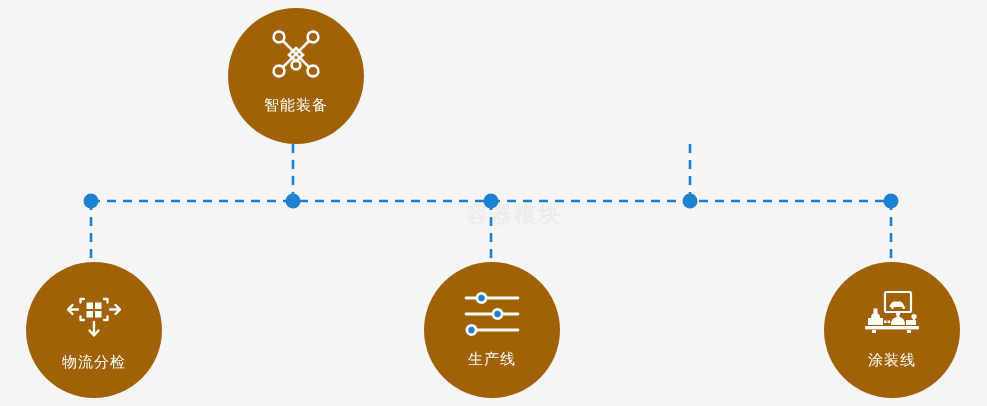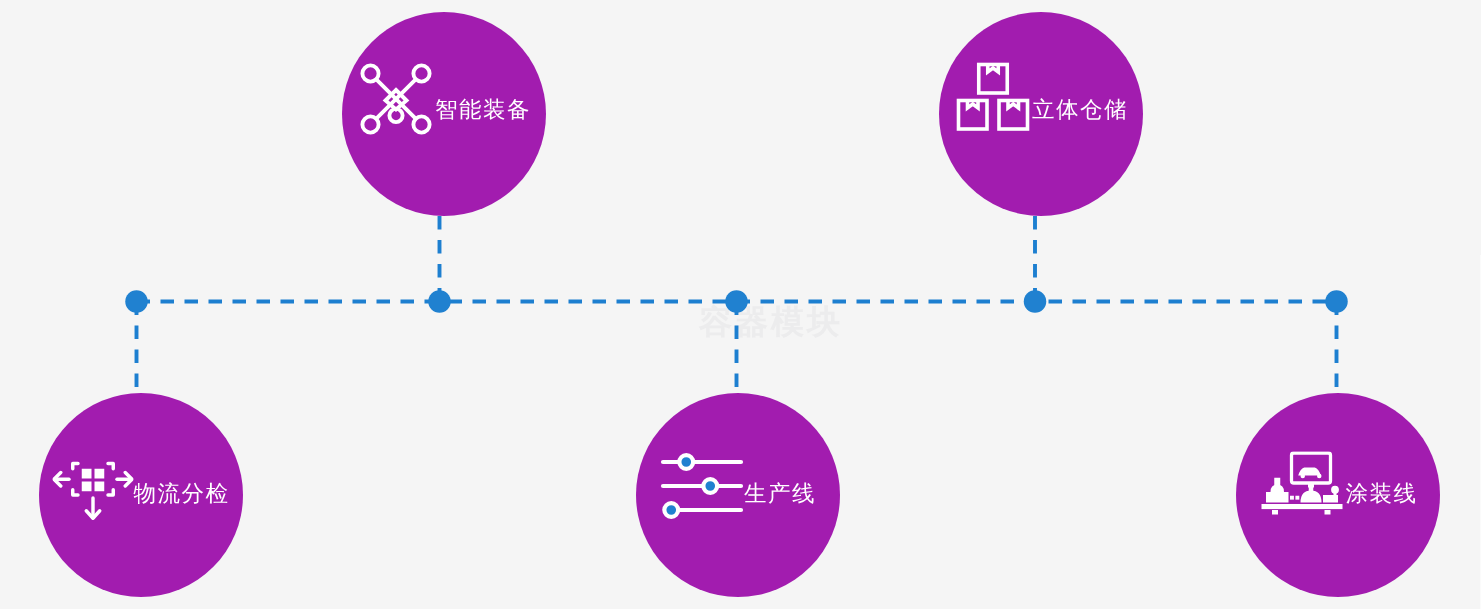--- a/index.html
+++ b/index.html
@@ -37,23 +37,23 @@
     left: 0;
     top: 0;
     width: 987px;
     height: 406px;
   }
 
   
   .node {
     position: absolute;
     border-radius: 50%;
-    background: #a21caf;
+    background: #a16207;
     display: flex;
-    flex-direction: row;
+    flex-direction: column;
     align-items: center;
     justify-content: center;
     box-sizing: border-box;
     text-align: right;
   }
   .node .glyph {
     display: block;
     line-height: 0;
   }
   .node .node-label {
@@ -110,36 +110,20 @@
         <circle cx="43" cy="43" r="5.4"></circle>
         <circle cx="26" cy="37" r="4.4"></circle>
         <path d="M13.2 13.2 L38.8 38.8"></path>
         <path d="M38.8 13.2 L13.2 38.8"></path>
         <path d="M26 20 L33 27 L26 33 L19 27 Z"></path>
       </svg>
     </span>
     <span class="node-label">智能装备</span>
   </div>
 
-  <div class="node n-top2">
-    <span class="glyph">
-      <svg width="52" height="50" viewBox="0 0 52 50" xmlns="http://www.w3.org/2000/svg" fill="none" stroke="#ffffff" stroke-width="2.4">
-
-        <rect x="16.5" y="2" width="19" height="19"></rect>
-        <path d="M22.5 2 v5 l3.5 -2.6 l3.5 2.6 v-5"></path>
-
-        <rect x="3" y="26" width="19" height="19"></rect>
-        <path d="M9 26 v5 l3.5 -2.6 l3.5 2.6 v-5"></path>
-
-        <rect x="30" y="26" width="19" height="19"></rect>
-        <path d="M36 26 v5 l3.5 -2.6 l3.5 2.6 v-5"></path>
-      </svg>
-    </span>
-    <span class="node-label">立体仓储</span>
-  </div>
 
   <div class="node n-bot2">
     <span class="glyph">
       <svg width="56" height="44" viewBox="0 0 56 44" xmlns="http://www.w3.org/2000/svg" fill="none" stroke="#ffffff" stroke-width="2.8" stroke-linecap="round">
 
         <path d="M2 6 H12"></path>
         <circle cx="17.5" cy="6" r="4.6" fill="#2081d0"></circle>
         <path d="M23 6 H54"></path>
 
         <path d="M2 22 H28"></path>

